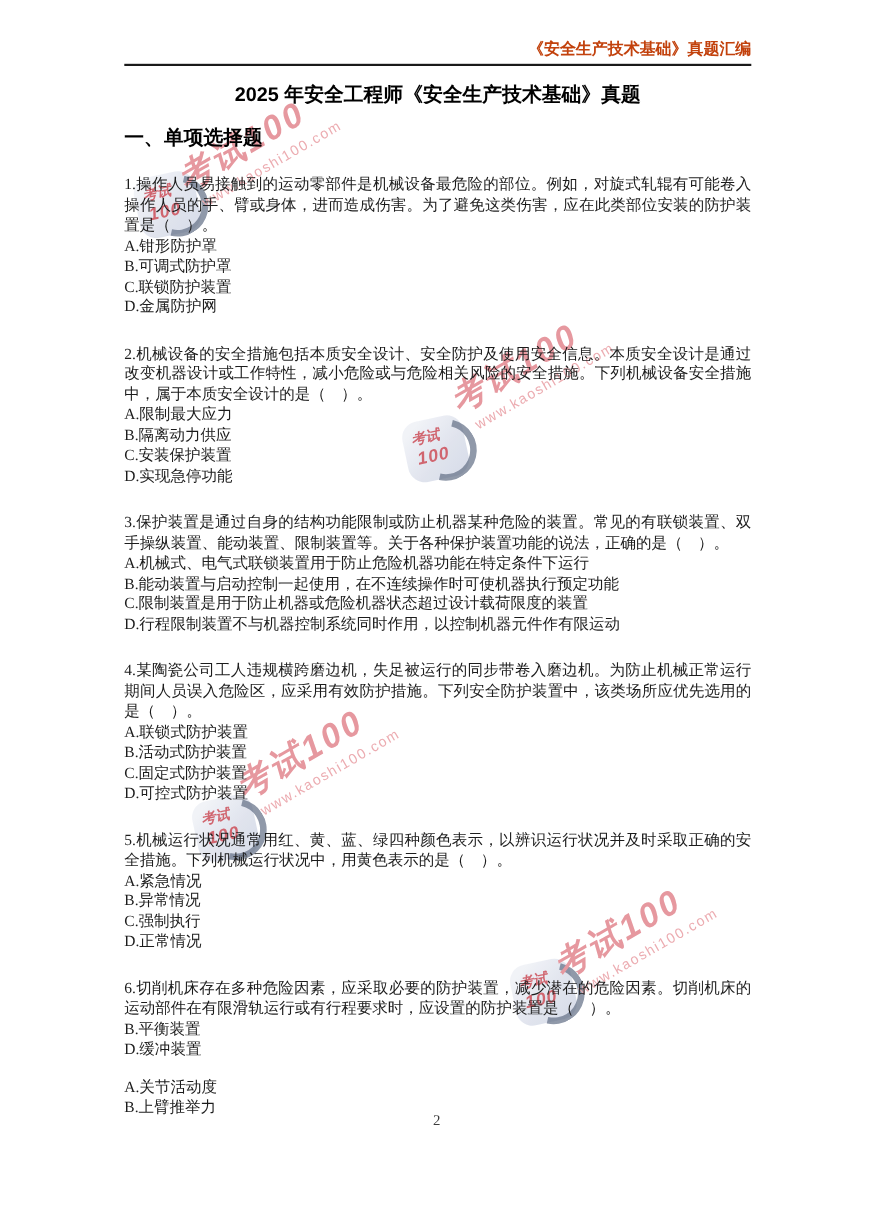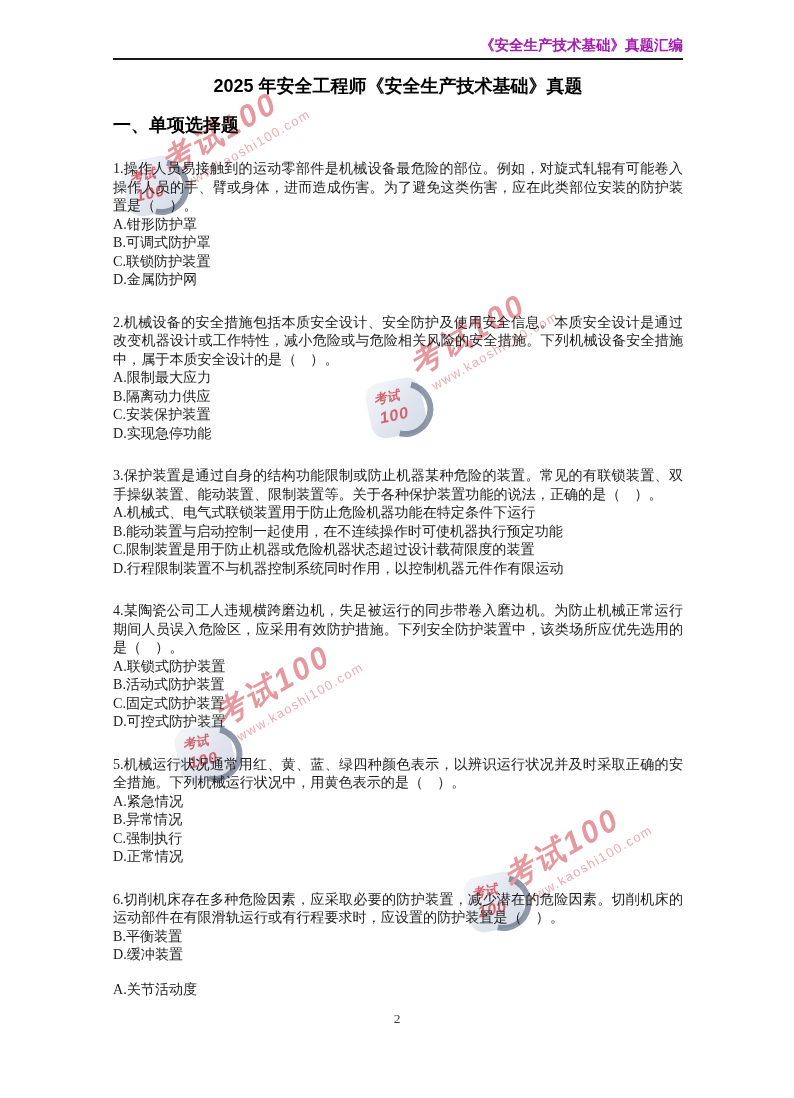--- a/index.html
+++ b/index.html
@@ -16,21 +16,21 @@
     .content {
       position:absolute; left:113px; top:36px; width:570px;
       z-index:2;
     }
     .hdr {
       text-align:right;
       font-family:"Liberation Sans","DejaVu Sans",sans-serif;
       font-weight:bold;
       font-size:14.5px;
       line-height:18px;
-      color:#a21caf;
+      color:#c2410c;
     }
     .rule {
       border:none;
       border-top:2px solid #1a1a1a;
       margin:4px 0 0 0;
     }
     .doc-title {
       margin-top:15px;
       text-align:center;
       font-family:"Liberation Sans","DejaVu Sans",sans-serif;
@@ -236,17 +236,18 @@
   </div>
 
   <div class="question">
     <div class="stem">6.切削机床存在多种危险因素，应采取必要的防护装置，减少潜在的危险因素。切削机床的运动部件在有限滑轨运行或有行程要求时，应设置的防护装置是（　）。</div>
     <div class="option">B.平衡装置</div>
     <div class="option">D.缓冲装置</div>
   </div>
 
   <div class="question">
     <div class="option">A.关节活动度</div>
+    <div class="option">B.上臂推举力</div>
   </div>
 
 </div>
 
 <div class="page-number">2</div>
 
 </body></html>

